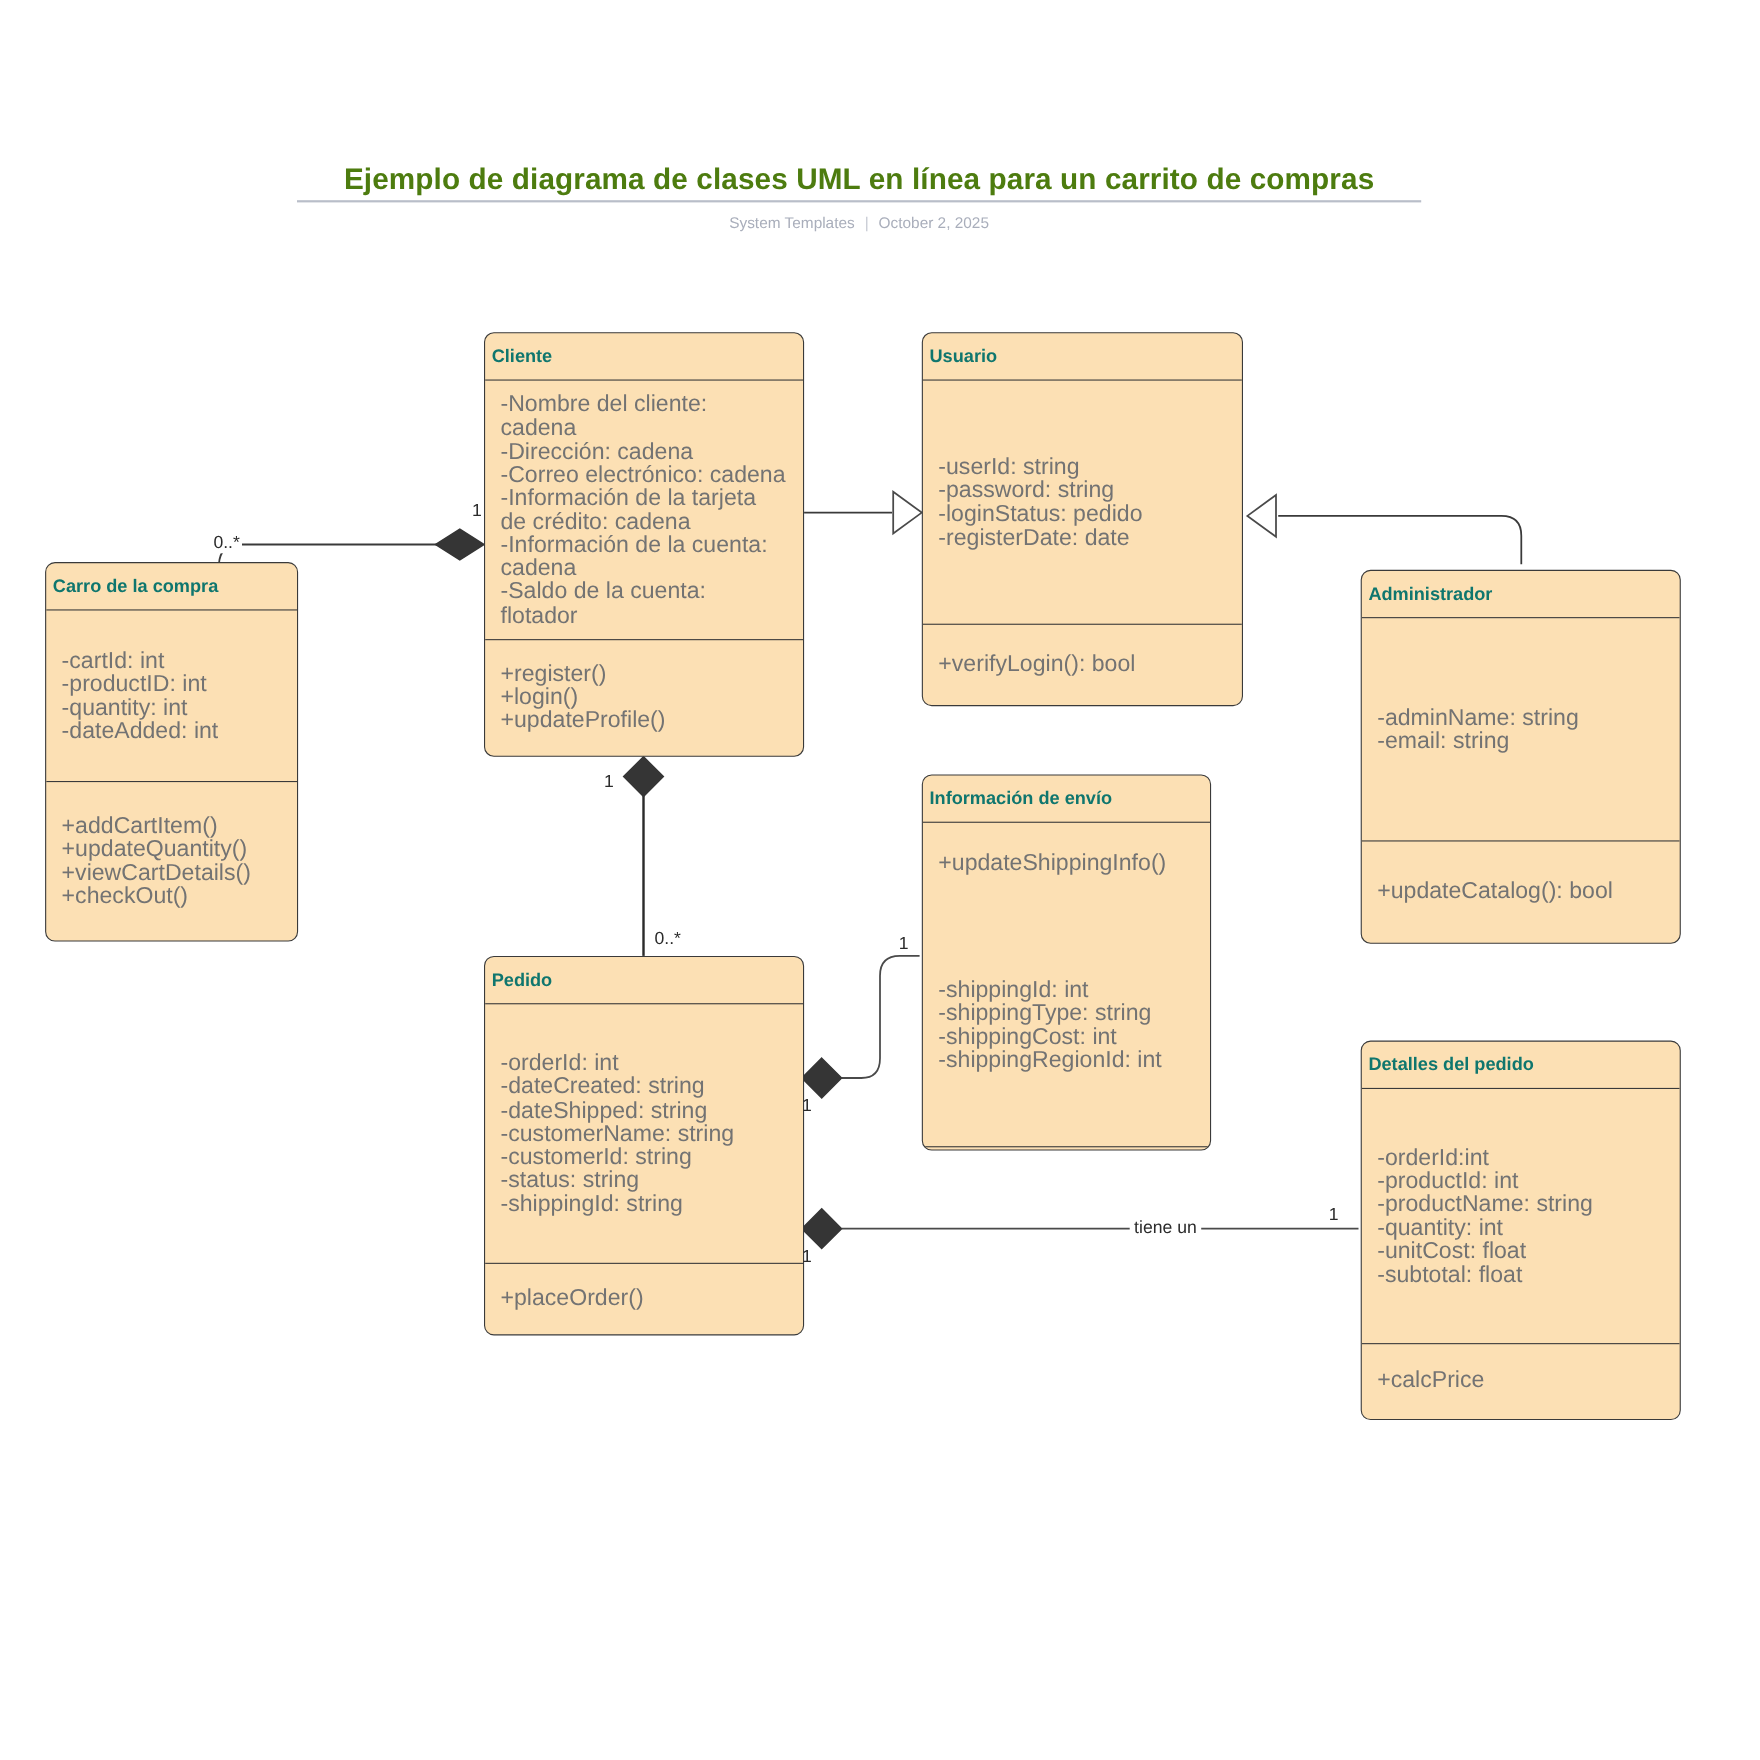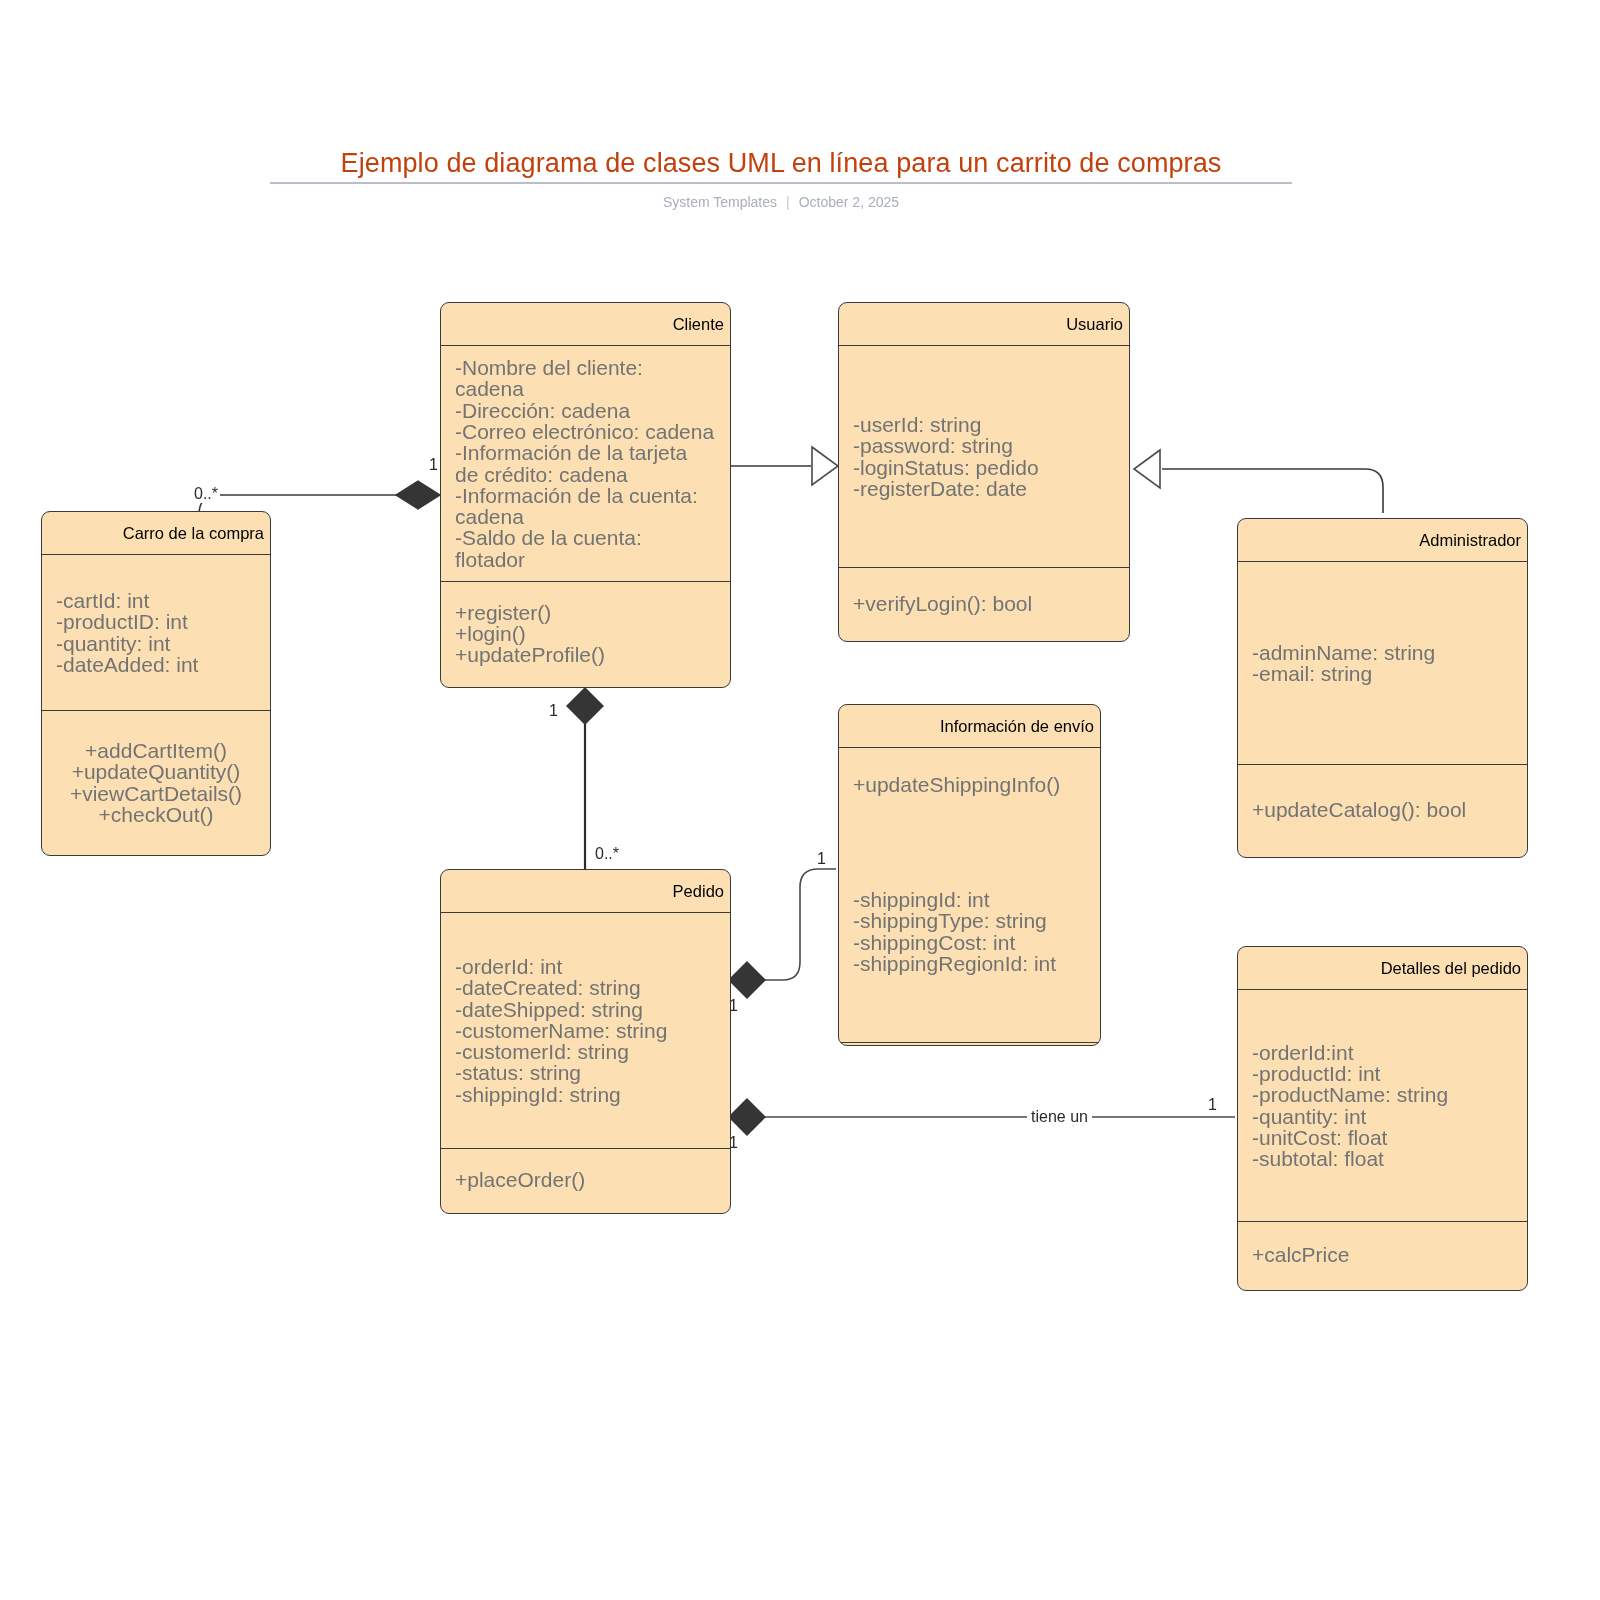--- a/index.html
+++ b/index.html
@@ -17,22 +17,22 @@
   }
 
   
   .doc-title {
     position: absolute;
     left: 270px;
     top: 148px;
     width: 1022px;
     text-align: center;
     font-size: 27px;
-    font-weight: normal;
-    color: #c2410c;
+    font-weight: bold;
+    color: #4d7c0f;
     letter-spacing: 0.1px;
     white-space: nowrap;
   }
   .title-rule {
     position: absolute;
     left: 270px;
     top: 182px;
     width: 1022px;
     height: 2px;
     background: #b9bec9;
@@ -58,26 +58,27 @@
     position: absolute;
     box-sizing: border-box;
     background: #fce0b4;
     border: 1.6px solid #3a3a3a;
     border-radius: 9px;
     overflow: hidden;
     z-index: 5;
   }
   .uml-name {
     box-sizing: border-box;
-    text-align: right;
+    text-align: left;
     font-size: 16.5px;
-    color: #000000;
+    color: #0f766e;
     padding: 12px 6px 11px 6px;
     border-bottom: 1.6px solid #3a3a3a;
     white-space: nowrap;
+    font-weight: bold;
   }
   .uml-section {
     box-sizing: border-box;
     padding: 0 14px;
     display: flex;
     flex-direction: column;
     justify-content: center;
   }
   .uml-attrs {
     border-bottom: 1.6px solid #3a3a3a;
@@ -193,21 +194,21 @@
   </div>
 
   <div class="uml-class" style="left:41px; top:511px; width:230px; height:345px;">
     <div class="uml-name">Carro de la compra</div>
     <div class="uml-section uml-attrs" style="height:156px;">
       <div class="uml-line">-cartId: int</div>
       <div class="uml-line">-productID: int</div>
       <div class="uml-line">-quantity: int</div>
       <div class="uml-line">-dateAdded: int</div>
     </div>
-    <div class="uml-section uml-methods" style="height:143px;text-align:center;">
+    <div class="uml-section uml-methods" style="height:143px;">
       <div class="uml-line">+addCartItem()</div>
       <div class="uml-line">+updateQuantity()</div>
       <div class="uml-line">+viewCartDetails()</div>
       <div class="uml-line">+checkOut()</div>
     </div>
   </div>
 
   <div class="uml-class" style="left:1237px; top:518px; width:291px; height:340px;">
     <div class="uml-name">Administrador</div>
     <div class="uml-section uml-attrs" style="height:203px;">

